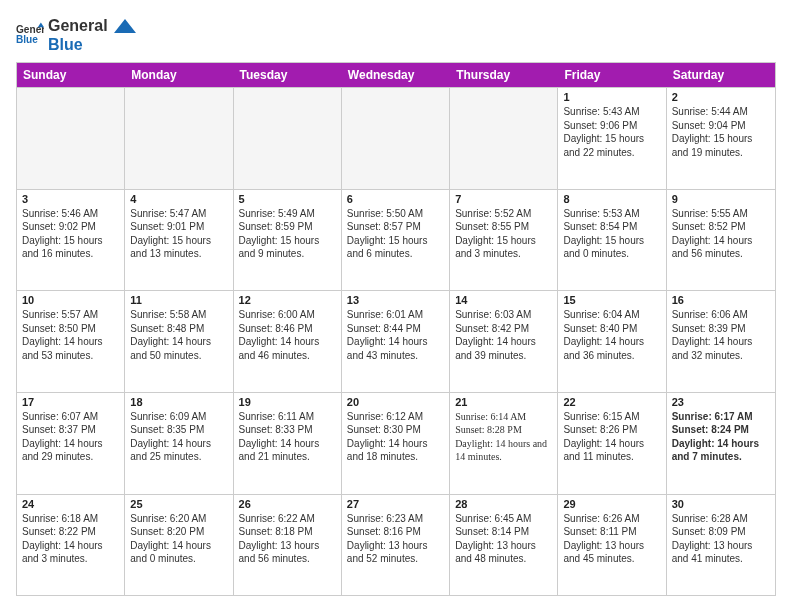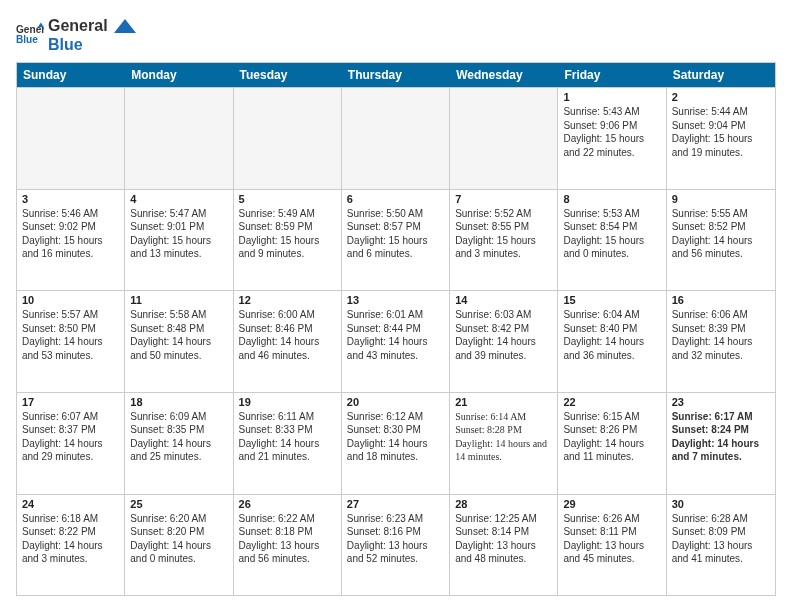--- a/index.html
+++ b/index.html
@@ -46,21 +46,21 @@
     }
     .calendar {
       flex: 1;
       display: flex;
       flex-direction: column;
       border: 1px solid #ccc;
     }
     .cal-header-row {
       display: grid;
       grid-template-columns: repeat(7, 1fr);
-      background: #0369a1;
+      background: #a21caf;
     }
     .cal-header-cell {
       color: #fff;
       font-size: 12px;
       font-weight: bold;
       padding: 5px 6px;
       text-align: left;
     }
     .cal-body {
       flex: 1;
@@ -127,22 +127,22 @@
       <div class="month-title"></div>
       <div class="subtitle"></div>
     </div>
   </div>
 
   <div class="calendar">
     <div class="cal-header-row">
     <div class="cal-header-cell">Sunday</div>
         <div class="cal-header-cell">Monday</div>
         <div class="cal-header-cell">Tuesday</div>
+        <div class="cal-header-cell">Wednesday</div>
         <div class="cal-header-cell">Thursday</div>
-        <div class="cal-header-cell">Wednesday</div>
         <div class="cal-header-cell">Friday</div>
         <div class="cal-header-cell">Saturday</div>
       </div>
     <div class="cal-body">
     <div class="cal-row">
           <div class="cal-cell empty"></div>
           <div class="cal-cell empty"></div>
           <div class="cal-cell empty"></div>
           <div class="cal-cell empty"></div>
           <div class="cal-cell empty"></div>
@@ -311,21 +311,21 @@
 Daylight: 13 hours and 56 minutes.</div>
           </div>
           <div class="cal-cell">
             <div class="day-num">27</div>
             <div class="cell-info" style="white-space: pre-line;">Sunrise: 6:23 AM
 Sunset: 8:16 PM
 Daylight: 13 hours and 52 minutes.</div>
           </div>
           <div class="cal-cell">
             <div class="day-num">28</div>
-            <div class="cell-info" style="white-space: pre-line;">Sunrise: 12:25 AM
+            <div class="cell-info" style="white-space: pre-line;">Sunrise: 6:45 AM
 Sunset: 8:14 PM
 Daylight: 13 hours and 48 minutes.</div>
           </div>
           <div class="cal-cell">
             <div class="day-num">29</div>
             <div class="cell-info" style="white-space: pre-line;">Sunrise: 6:26 AM
 Sunset: 8:11 PM
 Daylight: 13 hours and 45 minutes.</div>
           </div>
           <div class="cal-cell">

